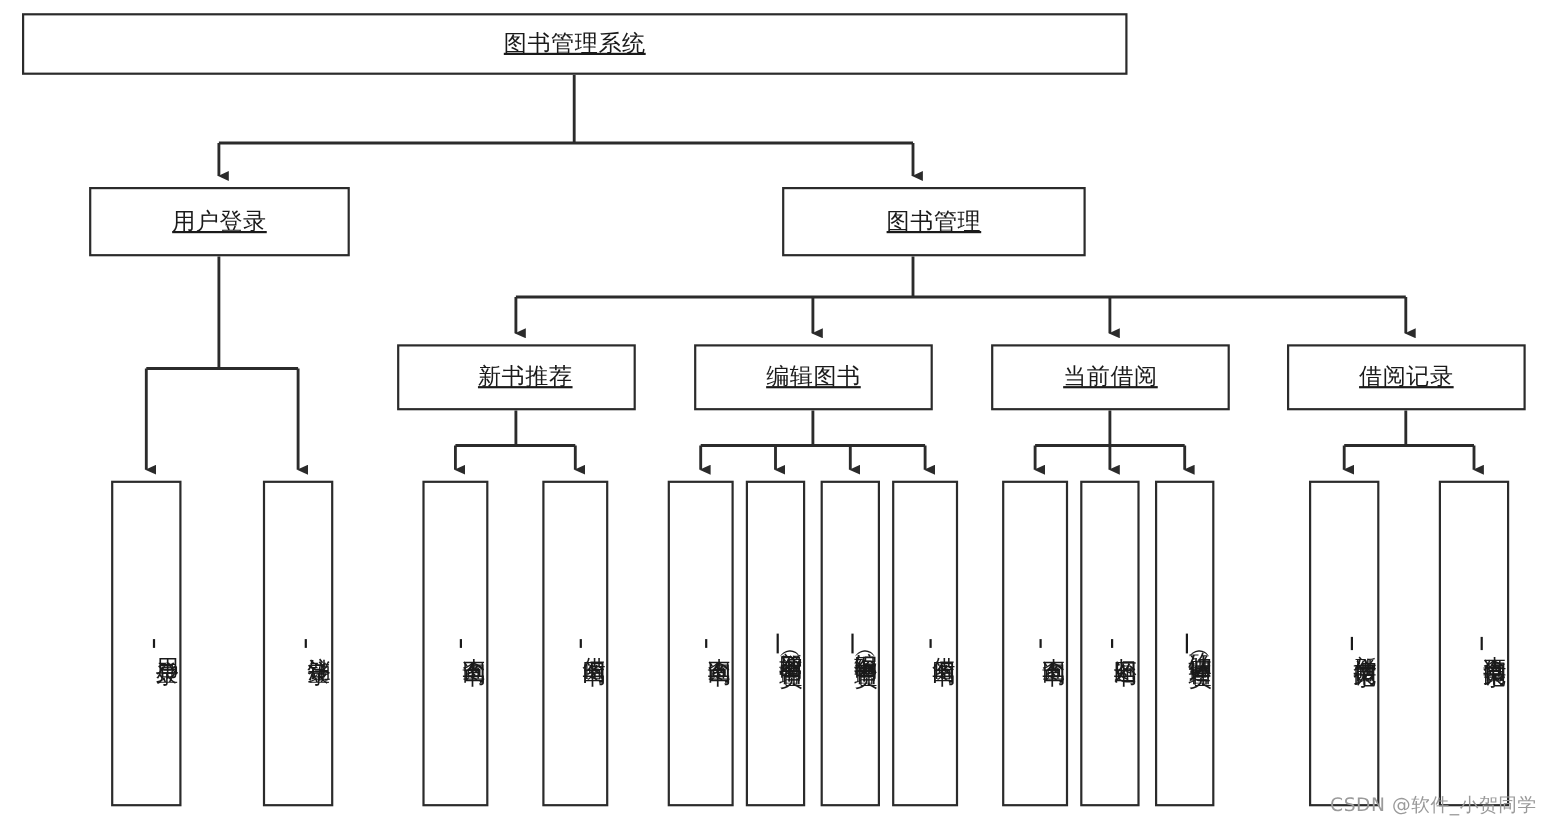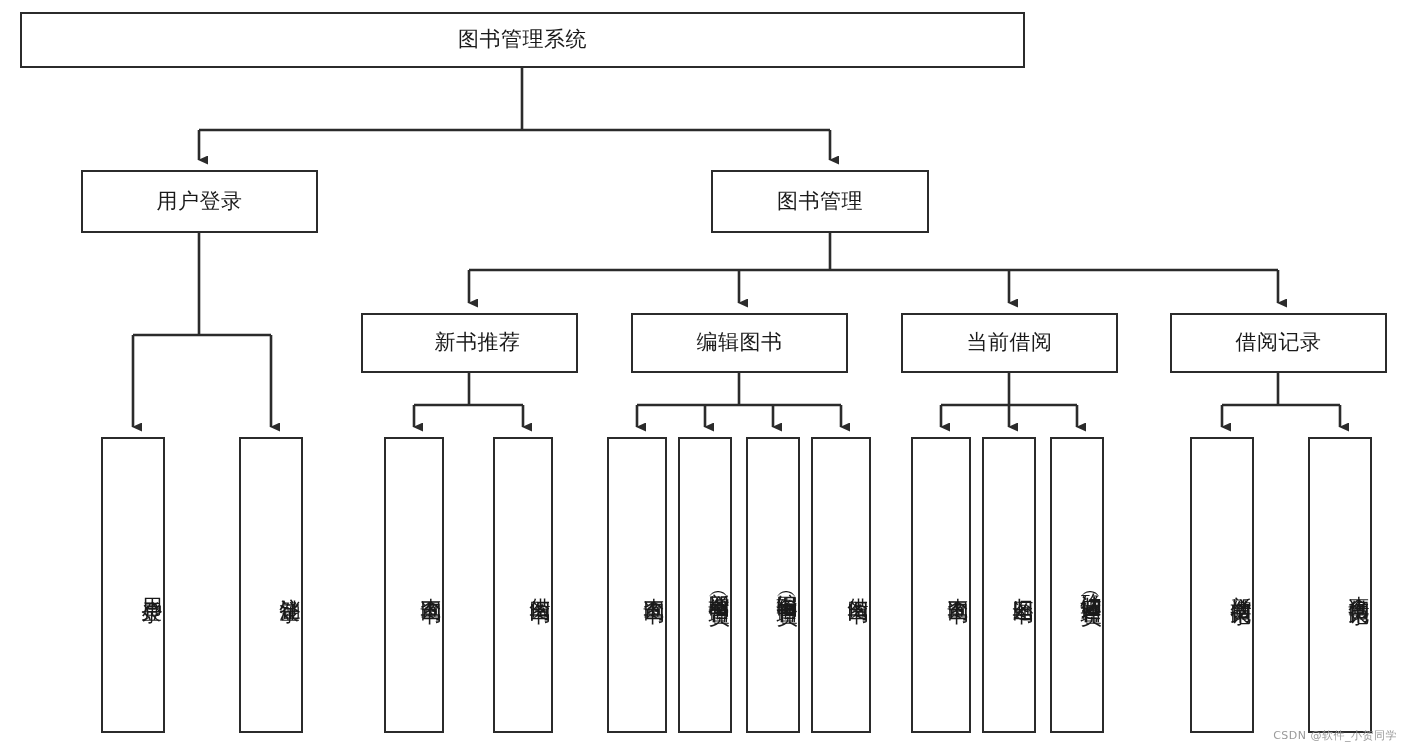--- a/index.html
+++ b/index.html
@@ -30,20 +30,21 @@
     position: absolute;
     box-sizing: border-box;
     background: #ffffff;
     border: 2px solid #2b2b2b;
     display: flex;
     align-items: center;
     justify-content: center;
     color: #1a1a1a;
     text-align: center;
     line-height: 1.12;
+    text-decoration: underline;
   }
   .node.h-node {
     font-size: 21px;
     letter-spacing: 0.5px;
   }
   .node.v-node {
     font-size: 21px;
     writing-mode: vertical-rl;
     text-orientation: upright;
     letter-spacing: 2px;
@@ -57,21 +58,21 @@
   .node.v-node .node-label {
     writing-mode: vertical-rl;
     text-orientation: upright;
     white-space: normal;
     max-height: 100%;
   }
   #watermark {
     position: absolute;
     right: 8px;
     bottom: 4px;
-    font-size: 11px;
+    font-size: 17px;
     color: #9a9a9a;
     letter-spacing: 0.5px;
     white-space: nowrap;
     user-select: none;
   }
 </style>
 </head>
 <body>
 
 <div id="diagram-root">
@@ -130,21 +131,21 @@
     </g>
   </svg>
 
   <div class="node h-node" style="left:20px; top:12px; width:1005px; height:56px;">
     <span class="node-label">图书管理系统</span>
   </div>
 
   <div class="node h-node" style="left:81px; top:170px; width:237px; height:63px;">
     <span class="node-label">用户登录</span>
   </div>
-  <div class="node h-node" style="left:711px; top:170px; width:218px; height:63px;">
+  <div class="node h-node" style="left:711px; top:170px; width:276px; height:63px;">
     <span class="node-label">图书管理</span>
   </div>
 
   <div class="node h-node" style="left:361px; top:313px; width:217px; height:60px;padding-left:16px;">
     <span class="node-label">新书推荐</span>
   </div>
   <div class="node h-node" style="left:631px; top:313px; width:217px; height:60px;">
     <span class="node-label">编辑图书</span>
   </div>
   <div class="node h-node" style="left:1170px; top:313px; width:217px; height:60px;">

